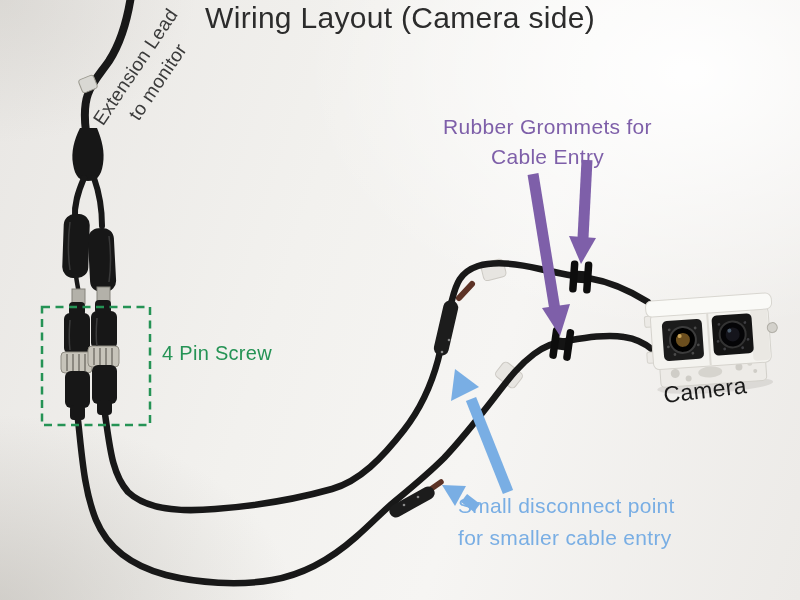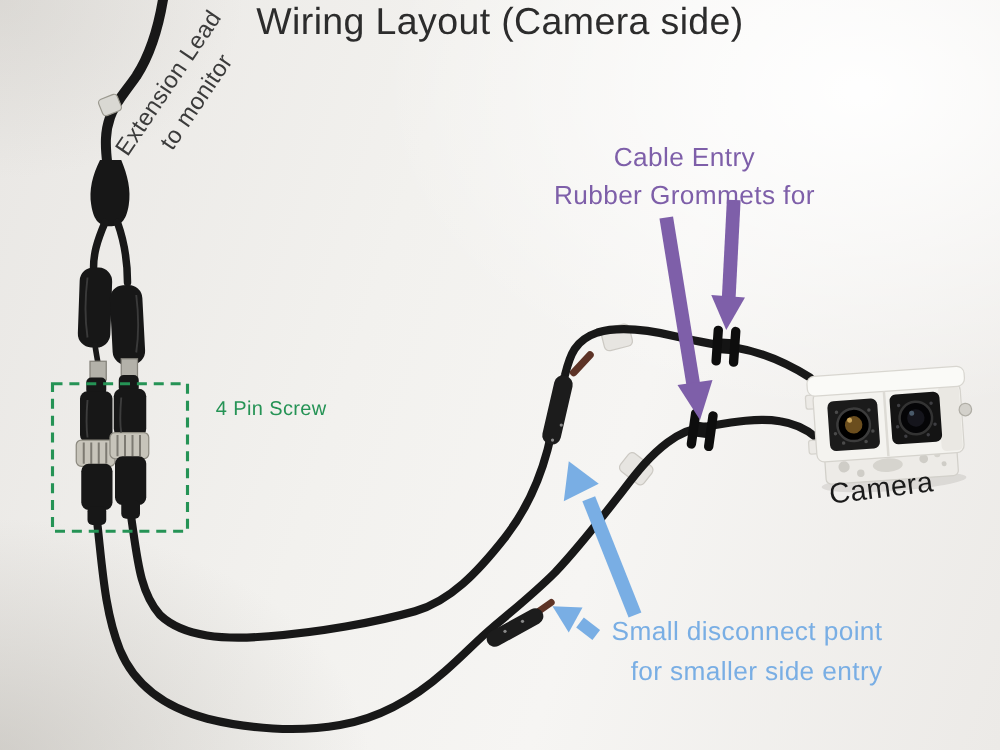--- a/index.html
+++ b/index.html
@@ -12,25 +12,25 @@
       radial-gradient(300px 220px at 0% 0%, rgba(196,193,187,.38), rgba(196,193,187,0) 65%),
       linear-gradient(108deg,#e9e7e4 0%,#f2f1ee 38%,#f6f5f3 62%,#eceae7 100%);}
   svg.art{position:absolute;left:0;top:0;}
   .label{position:absolute;letter-spacing:.3px;}
   .title{left:0;top:1px;width:800px;text-align:center;font-size:30px;
          color:var(--dark-text);}
   .ext{left:52px;top:48px;width:190px;text-align:center;font-size:19px;
        line-height:1.4;color:var(--extension-text);transform:rotate(-56deg);}
   .grom{left:425px;top:112px;width:245px;text-align:center;font-size:21px;
         line-height:1.42;color:var(--purple);}
-  .pins{left:146px;top:318px;width:142px;text-align:center;font-size:16px;
+  .pins{left:146px;top:340px;width:142px;text-align:center;font-size:20px;
         line-height:1.3;color:var(--green);}
   .cam{left:655px;top:377px;width:100px;text-align:center;font-size:23px;
        color:var(--camera-text);transform:rotate(-7deg);}
-  .disc{left:458px;top:490px;width:248px;text-align:right;font-size:21px;
+  .disc{left:458px;top:490px;width:248px;text-align:left;font-size:21px;
         line-height:1.5;color:var(--blue);}
   .cable{fill:none;stroke:#181818;stroke-linecap:round;}
   .blk{fill:#171717;}
   .arrow-p{fill:var(--purple);stroke:var(--purple);}
   .arrow-b{fill:var(--blue);stroke:var(--blue);}
 </style>
 </head>
 <body>
 
 <div class="stage">
@@ -184,28 +184,28 @@
 </svg>
 
 <div class="label title">Wiring Layout (Camera side)</div>
 
 <div class="label ext">
   <div>Extension Lead</div>
   <div>to monitor</div>
 </div>
 
 <div class="label grom">
+  <div>Rubber Grommets for</div>
   <div>Cable Entry</div>
-  <div>Rubber Grommets for</div>
 </div>
 
 <div class="label pins">
   <div>4 Pin Screw</div>
 </div>
 
 <div class="label cam">Camera</div>
 
 <div class="label disc">
   <div>Small disconnect point</div>
-  <div>for smaller side entry</div>
+  <div>for smaller cable entry</div>
 </div>
 
 </div>
 
 </body></html>

